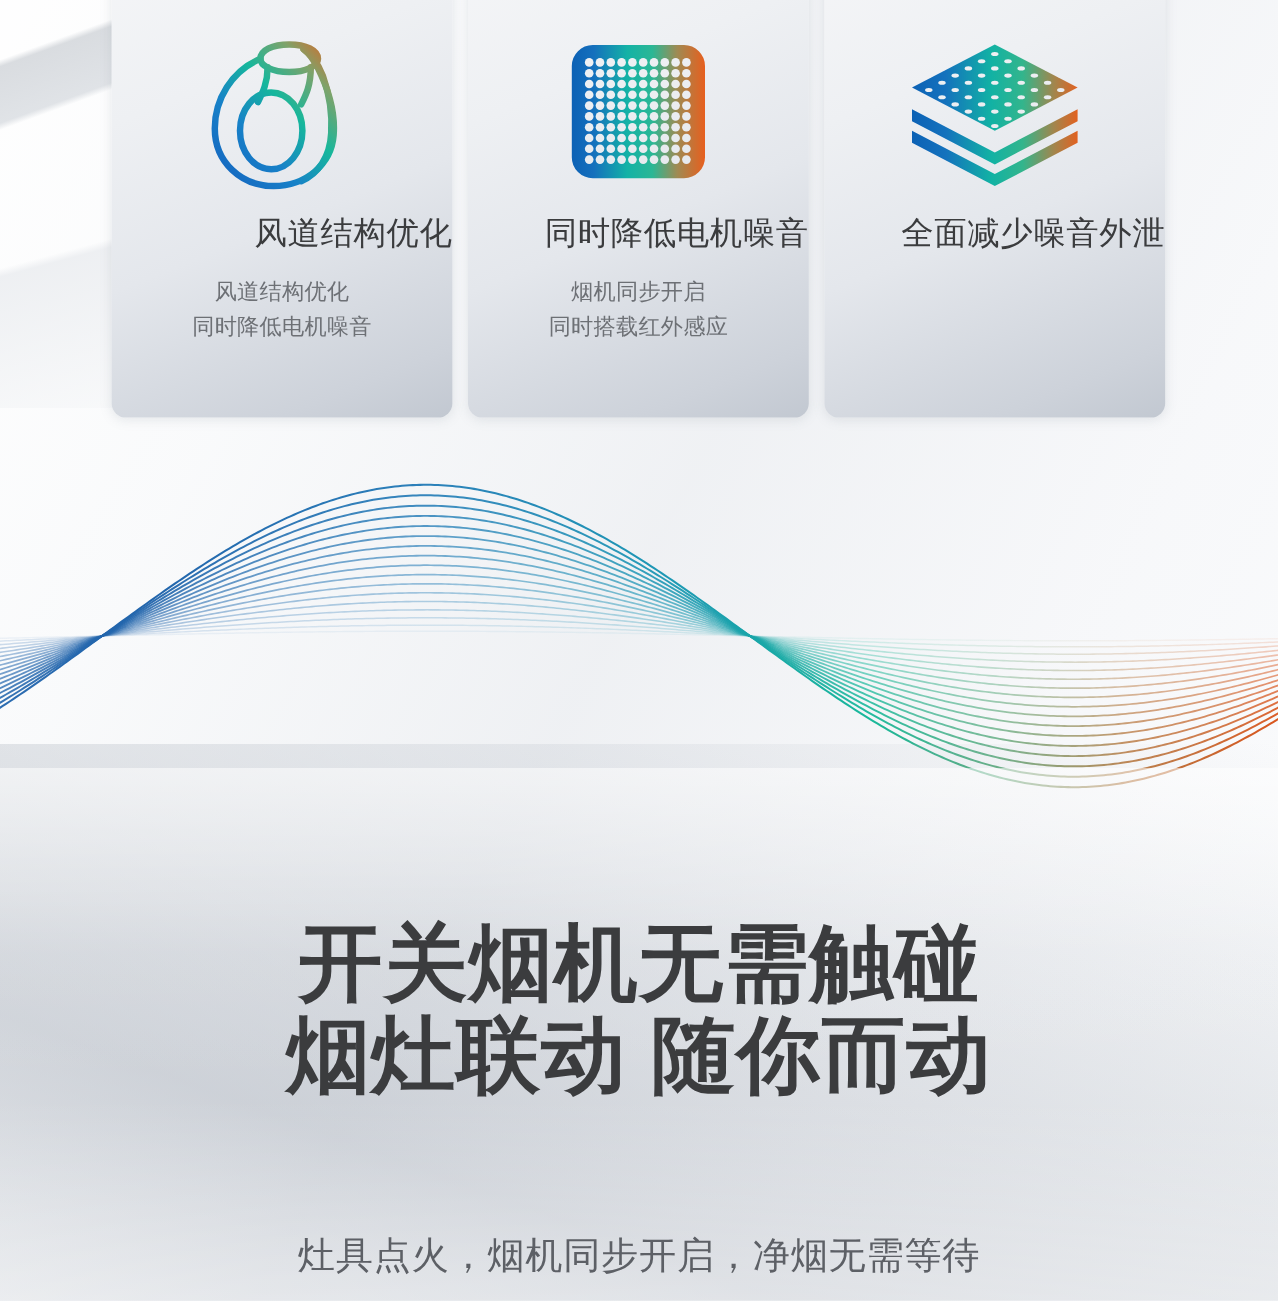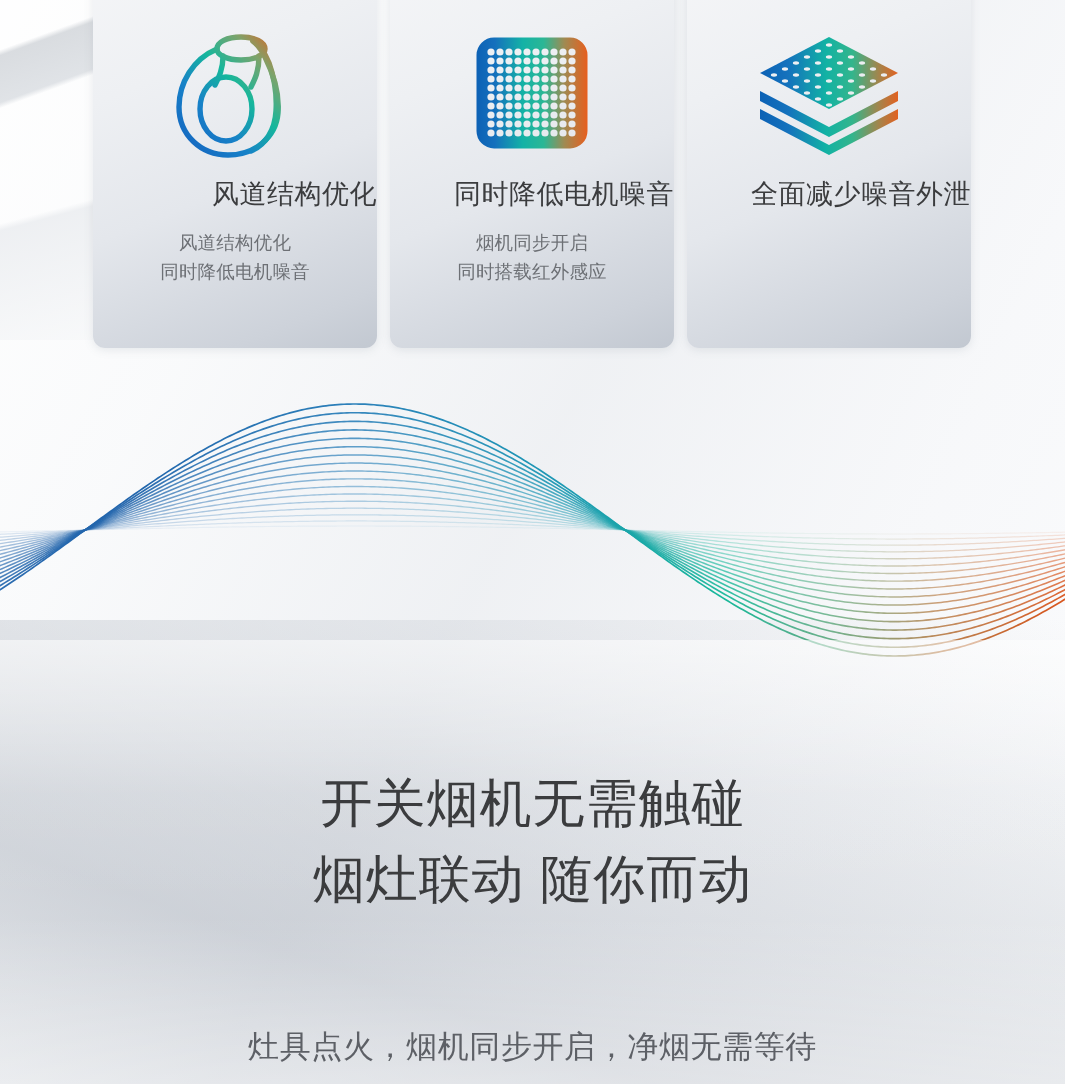--- a/index.html
+++ b/index.html
@@ -157,24 +157,24 @@
 
   
   #hero {
     position: absolute;
     left: 0;
     top: 765px;
     width: 1065px;
     text-align: center;
   }
   .hero-line {
-    font-size: 52px;
+    font-size: 70px;
     line-height: 76px;
     color: #3b3c3e;
-    font-weight: 400;
+    font-weight: 700;
     letter-spacing: 1px;
   }
   #hero-sub {
     position: absolute;
     left: 0;
     top: 1024px;
     width: 1065px;
     text-align: center;
   }
   .hero-sub-line {

